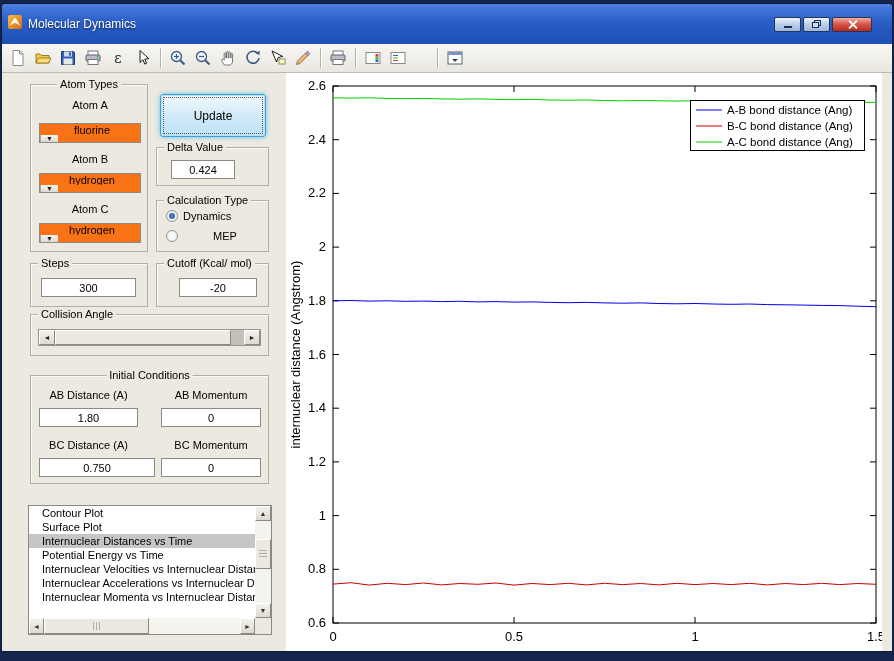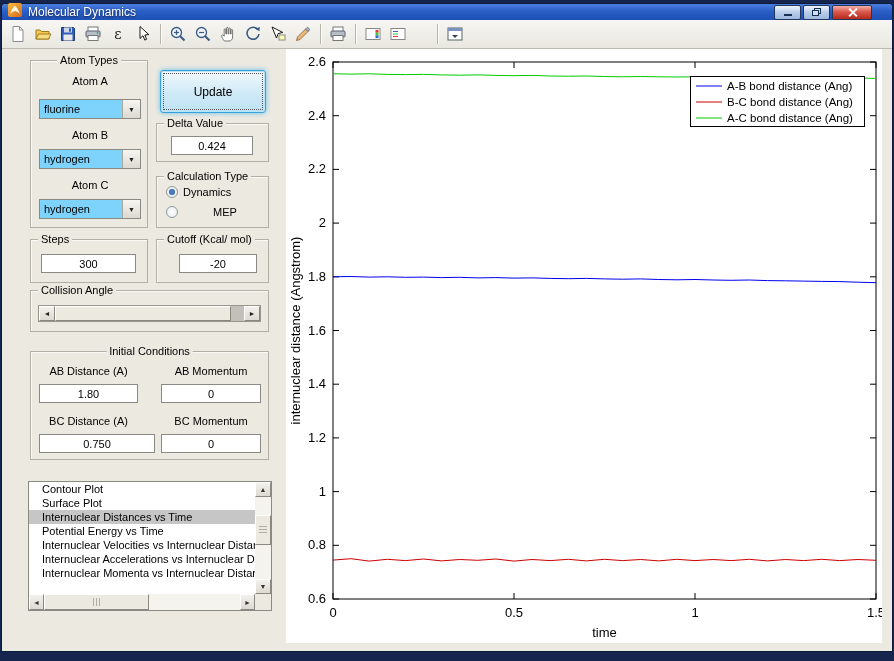--- a/index.html
+++ b/index.html
@@ -1,19 +1,19 @@
 <!DOCTYPE html>
 <html><head>
 <meta charset="utf-8">
 <style>
   html,body{margin:0;padding:0;}
   body{width:894px;height:661px;background:#16254d;font-family:"Liberation Sans",sans-serif;overflow:hidden;position:relative;}
   .window{position:absolute;left:2px;top:4px;width:890px;height:647px;background:#ece9e0;display:flex;flex-direction:column;border-radius:4px 4px 0 0;box-shadow:0 0 0 1px #0d1b3a;}
   
-  .titlebar{height:16px;background:linear-gradient(#4a7fe0,#2b5ec6 45%,#1d4fb5);display:flex;align-items:center;padding:0 20px 0 6px;border-radius:4px 4px 0 0;}
+  .titlebar{height:40px;background:linear-gradient(#4a7fe0,#2b5ec6 45%,#1d4fb5);display:flex;align-items:center;padding:0 20px 0 6px;border-radius:4px 4px 0 0;}
   .titlebar .title{flex:1;color:#fff;font-size:12px;margin-left:6px;text-shadow:0 1px 2px rgba(0,0,0,.6);white-space:nowrap;}
   .winbtns{display:flex;gap:2px;align-items:center;}
   .winbtn{height:15px;border-radius:2px;border:1px solid #22365a;display:flex;align-items:center;justify-content:center;cursor:default;box-sizing:border-box;}
   .winbtn.min,.winbtn.max{width:27px;background:linear-gradient(#eef4fc,#b9cde9 50%,#9db7dd);}
   .winbtn.close{width:40px;background:linear-gradient(#f3b0a6,#da584b 45%,#b52a1d);}
   .glyph-min{width:8px;height:2px;background:#16304f;margin-top:5px;}
   .glyph-restore{position:relative;width:9px;height:8px;}
   .glyph-restore::before{content:'';position:absolute;right:0;top:0;width:5px;height:4px;border:1px solid #16304f;}
   .glyph-restore::after{content:'';position:absolute;left:0;bottom:0;width:5px;height:4px;border:1px solid #16304f;background:#cfe0f5;}
   .glyph-close{position:relative;width:9px;height:9px;}
@@ -25,21 +25,21 @@
   .tbtn{width:24px;height:24px;background:transparent;border:1px solid transparent;padding:1px;display:flex;align-items:center;justify-content:center;box-sizing:border-box;}
   .tsep{width:1px;height:20px;background:#b6b3aa;box-shadow:1px 0 0 #fff;margin:0 4px;}
   .sp-big{margin-left:26px;}
   
   .content{position:relative;flex:1;background:#ece9e0;overflow:hidden;}
   .group{position:absolute;border:1px solid #b2afa5;box-shadow:inset 1px 1px 0 rgba(255,255,255,.75);box-sizing:border-box;}
   .gtitle{position:absolute;top:-7px;left:7px;background:#ece9e0;padding:0 3px;font-size:11px;color:#000;white-space:nowrap;}
   .gtitle.center{left:50%;transform:translateX(-50%);}
   .lbl{position:absolute;font-size:11px;color:#000;text-align:center;}
   .field{position:absolute;height:19px;border:1px solid #8a8a85;background:#fff;font-family:"Liberation Sans",sans-serif;font-size:11px;text-align:center;padding:0;box-sizing:border-box;}
-  .combo{position:absolute;height:20px;background:#7dd3fc;border:1px solid #8a8a85;display:flex;align-items:center;box-sizing:border-box;}
+  .combo{position:absolute;height:20px;background:#f97316;border:1px solid #8a8a85;display:flex;align-items:center;box-sizing:border-box;flex-direction:column;}
   .combo .ctext{flex:1;font-size:11px;padding-left:4px;white-space:nowrap;overflow:hidden;}
   .combo .cbtn{width:17px;align-self:stretch;background:linear-gradient(#f7f6f1,#dbd9d1);border-left:1px solid #aaa79e;display:flex;align-items:center;justify-content:center;font-size:7px;color:#222;}
   .update-btn{position:absolute;left:158px;top:21px;width:106px;height:43px;background:linear-gradient(#f2f9fd,#cfe9f7 55%,#bfe2f5);border:1px solid #3ba0d8;border-radius:3px;box-shadow:0 0 5px #5fc2ef,inset 0 0 0 1px #b9e4f7;font-family:"Liberation Sans",sans-serif;font-size:12px;color:#000;outline:1px dotted #555;outline-offset:-4px;}
   .radio-row{position:absolute;left:9px;display:flex;align-items:center;gap:5px;}
   .radio{width:12px;height:12px;border-radius:50%;border:1px solid #8f9a9f;background:radial-gradient(#ffffff,#e4e8ea);box-sizing:border-box;position:relative;}
   .radio.sel::after{content:'';position:absolute;left:2px;top:2px;width:6px;height:6px;border-radius:50%;background:radial-gradient(#5a8fd4,#1f4f8f);}
   .rlbl{font-size:11px;}
   
   .slider{position:absolute;left:7px;right:7px;top:14px;height:17px;background:#cac8c0;border:1px solid #98958c;display:flex;box-sizing:border-box;}
   .sbtn{width:16px;background:linear-gradient(#f2f1ec,#dcdad2);border:1px solid;border-color:#fff #8a887f #8a887f #fff;font-size:7px;color:#222;display:flex;align-items:center;justify-content:center;box-sizing:border-box;}
@@ -293,21 +293,21 @@
       <div class="combo" style="left:8px;top:138px;width:102px;">
         <span class="ctext">hydrogen</span>
         <span class="cbtn">▼</span>
       </div>
     </div>
 
     <button class="update-btn">Update</button>
 
     <div class="group" style="left:154px;top:74px;width:113px;height:39px;">
       <span class="gtitle">Delta Value</span>
-      <input class="field" style="left: 14px; top: 12px; width: 82px;" value="0.424">
+      <input class="field" style="left: 14px; top: 12px; width: 64px;" value="0.424">
     </div>
 
     <div class="group" style="left:154px;top:127px;width:113px;height:52px;">
       <span class="gtitle">Calculation Type</span>
       <div class="radio-row" style="top:9px;">
         <span class="radio sel"></span>
         <span class="rlbl">Dynamics</span>
       </div>
       <div class="radio-row" style="top:29px;gap:35px;">
         <span class="radio"></span>

